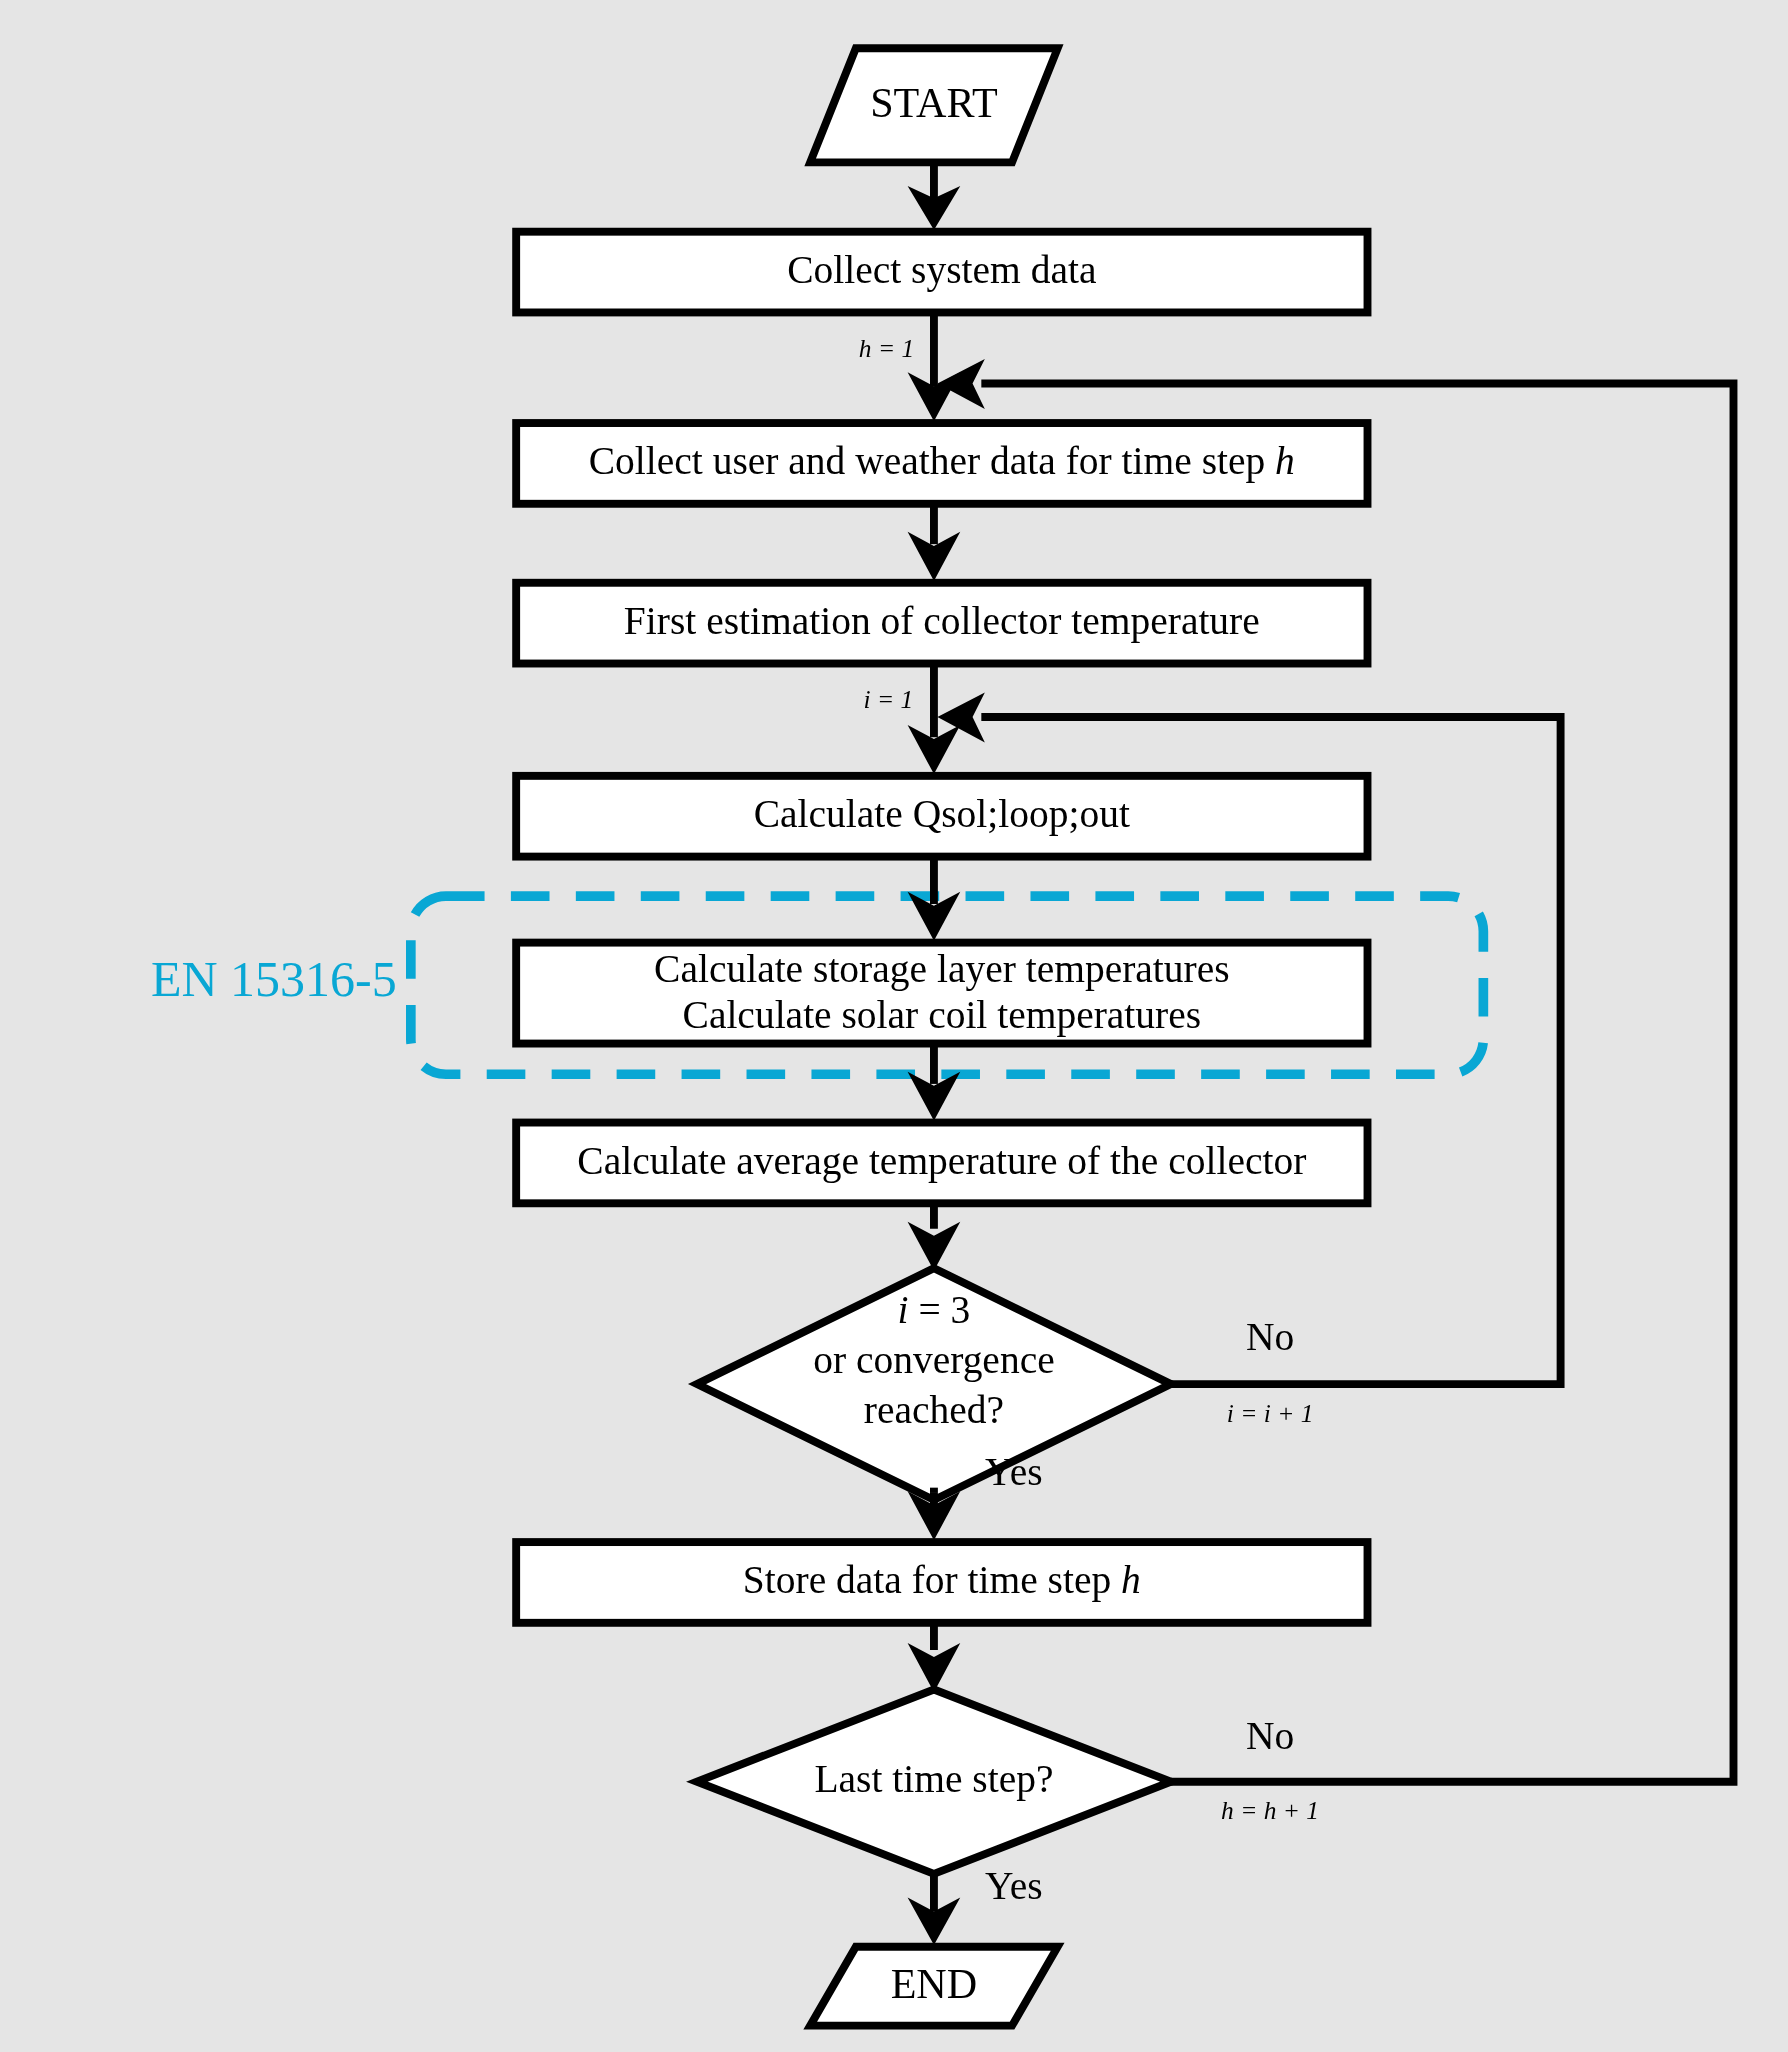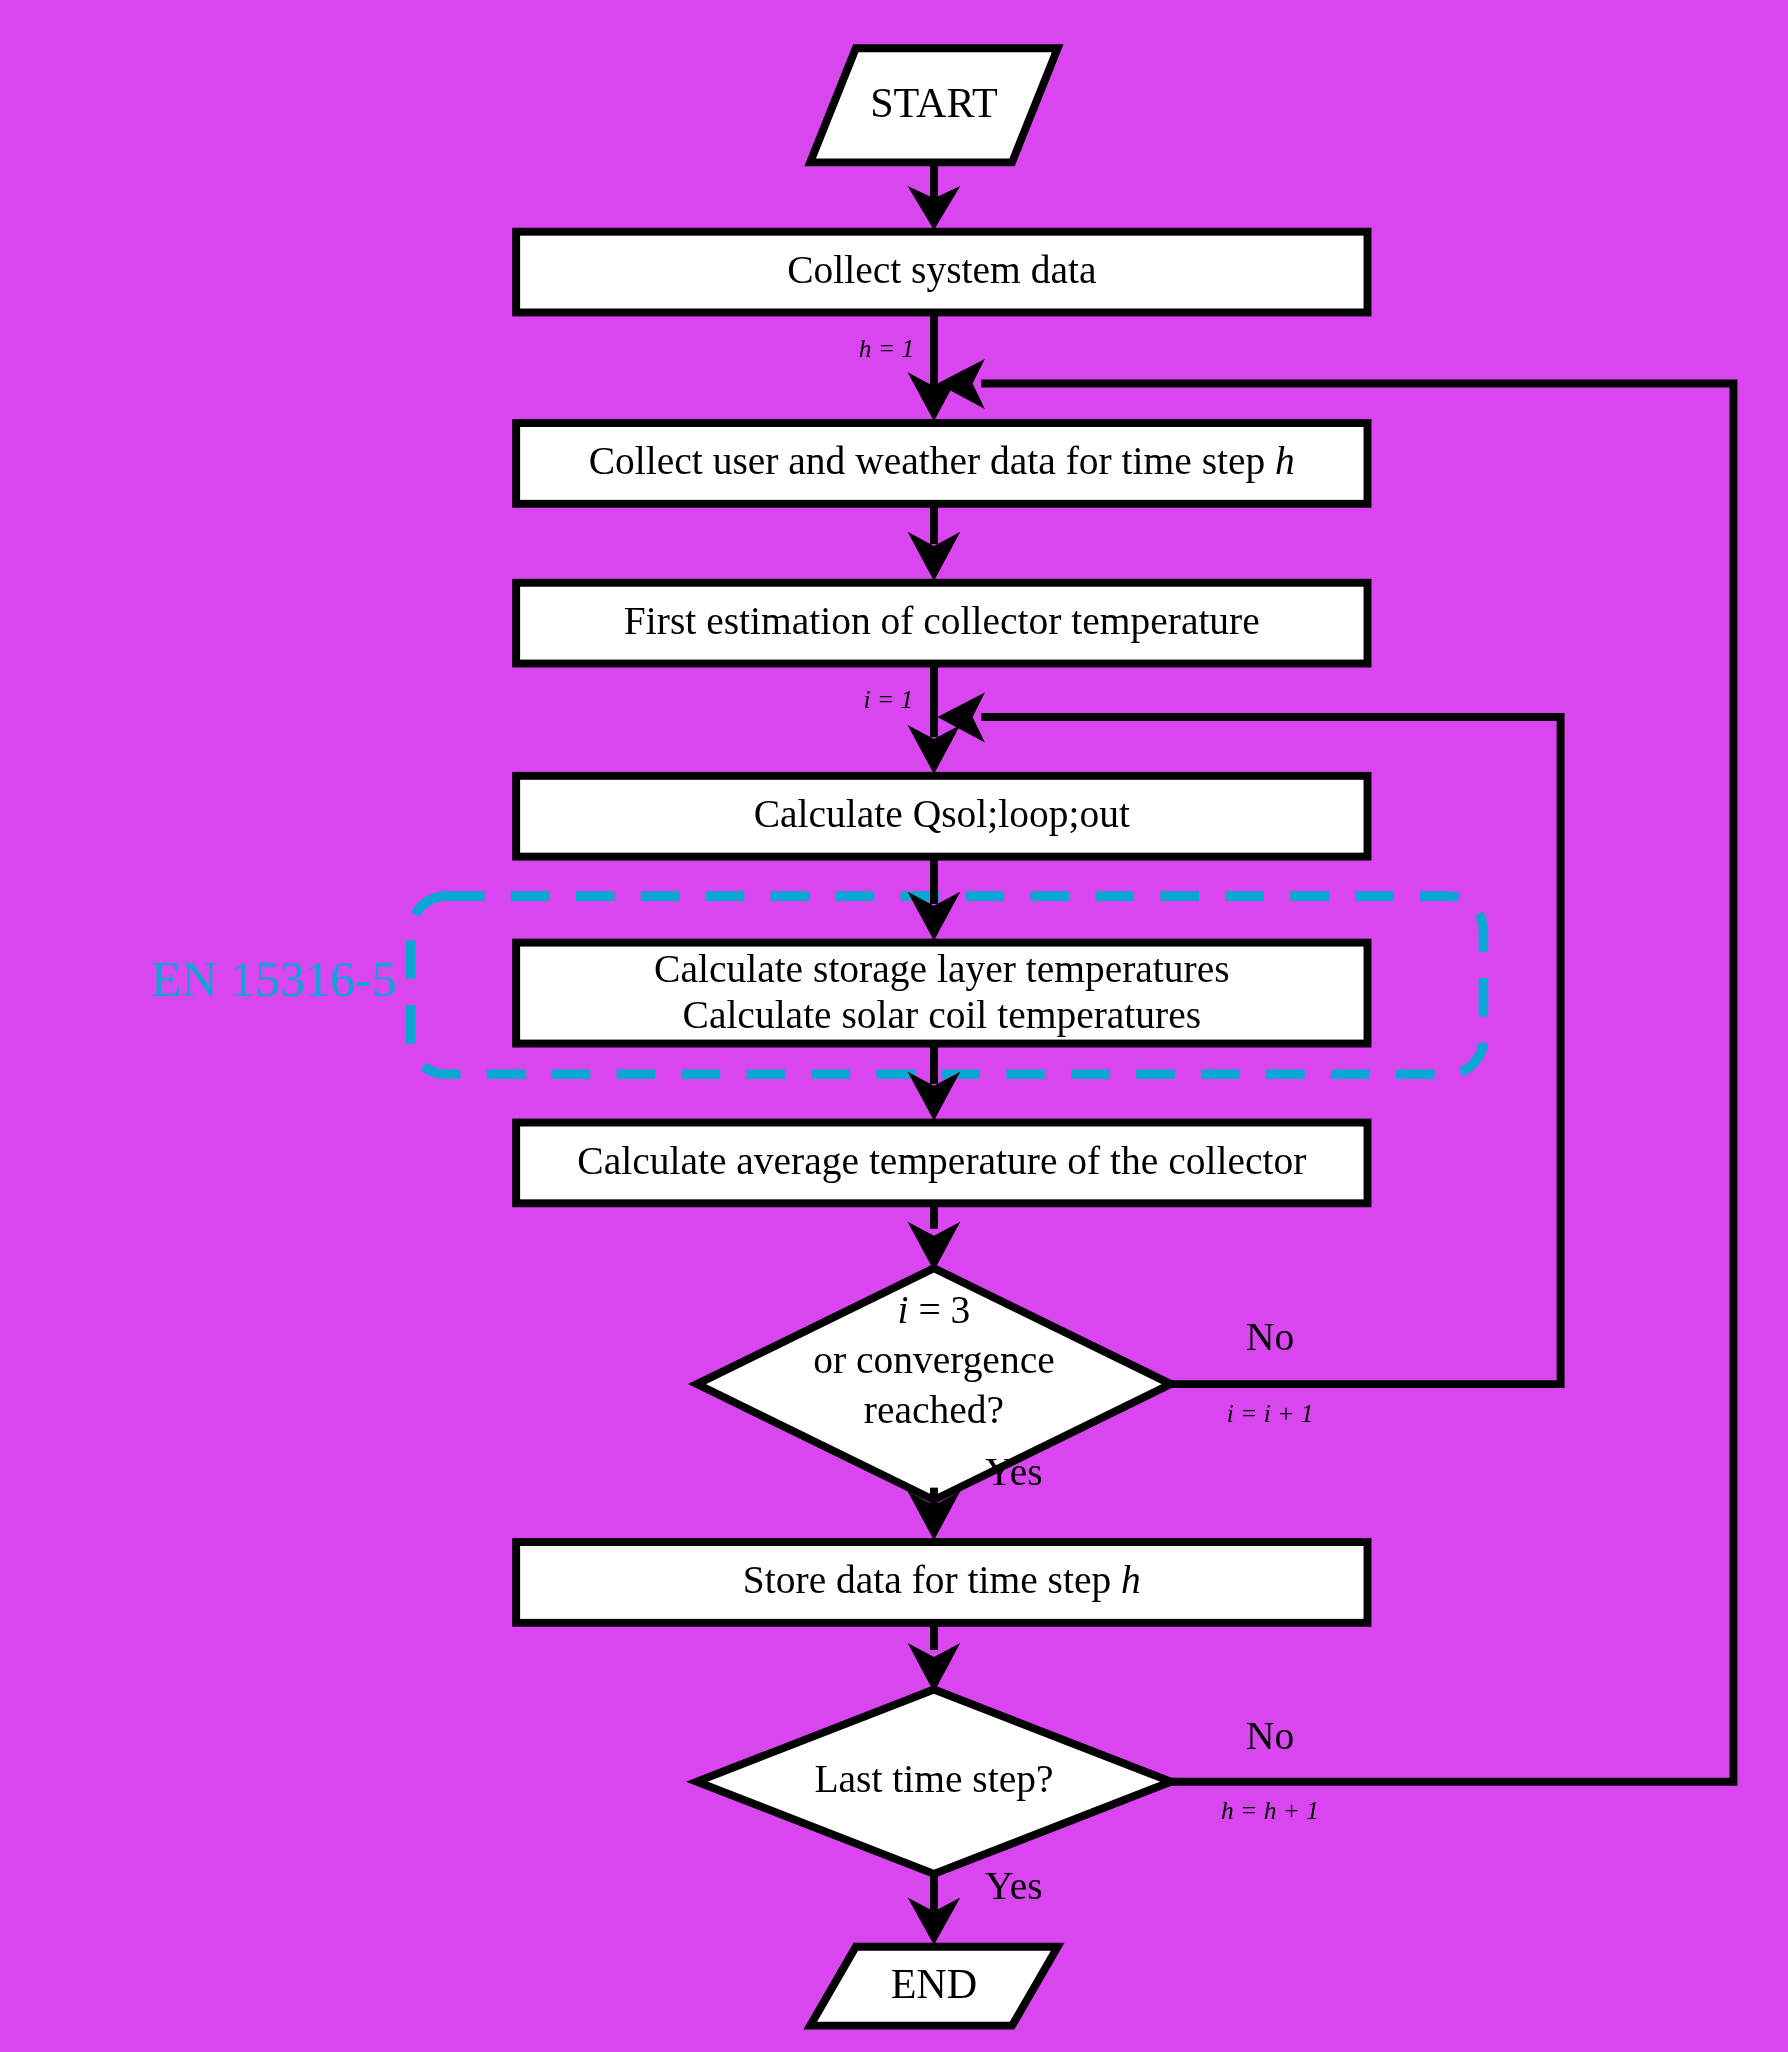--- a/index.html
+++ b/index.html
@@ -4,21 +4,21 @@
 <style>
   html, body {
     margin: 0;
     padding: 0;
     background: #ffffff;
   }
   #page {
     position: relative;
     width: 1788px;
     height: 2052px;
-    background: #d946ef;
+    background: #e5e5e5;
     font-family: "Liberation Serif", "DejaVu Serif", serif;
     overflow: hidden;
     text-decoration: underline;
   }
   svg#flow {
     position: absolute;
     left: 0; top: 0;
     width: 1788px;
     height: 2052px;
   }

